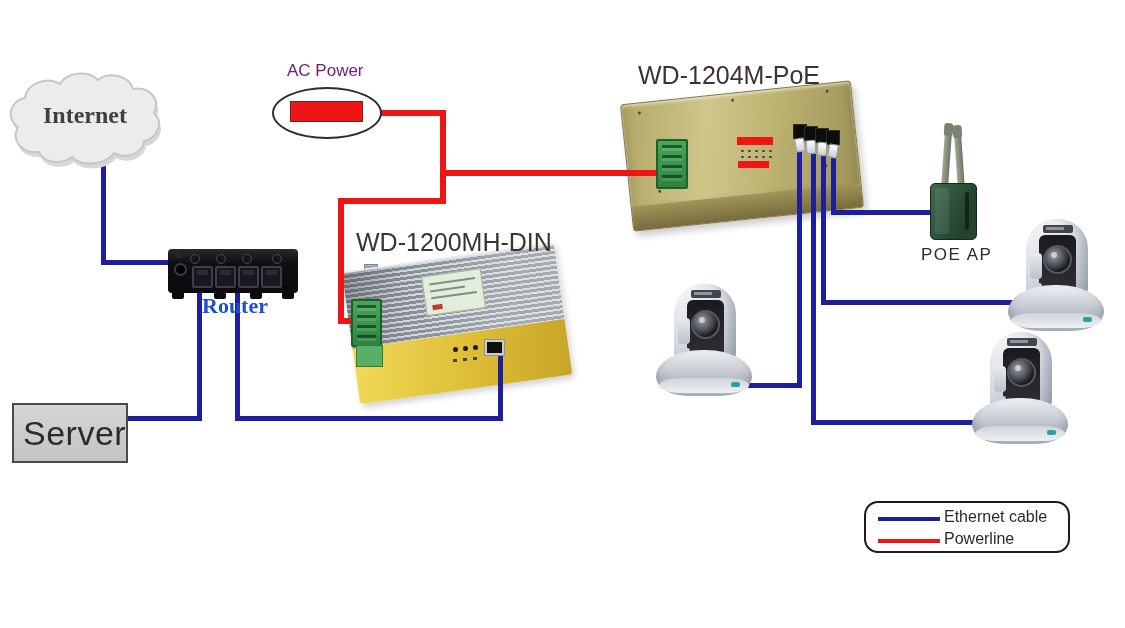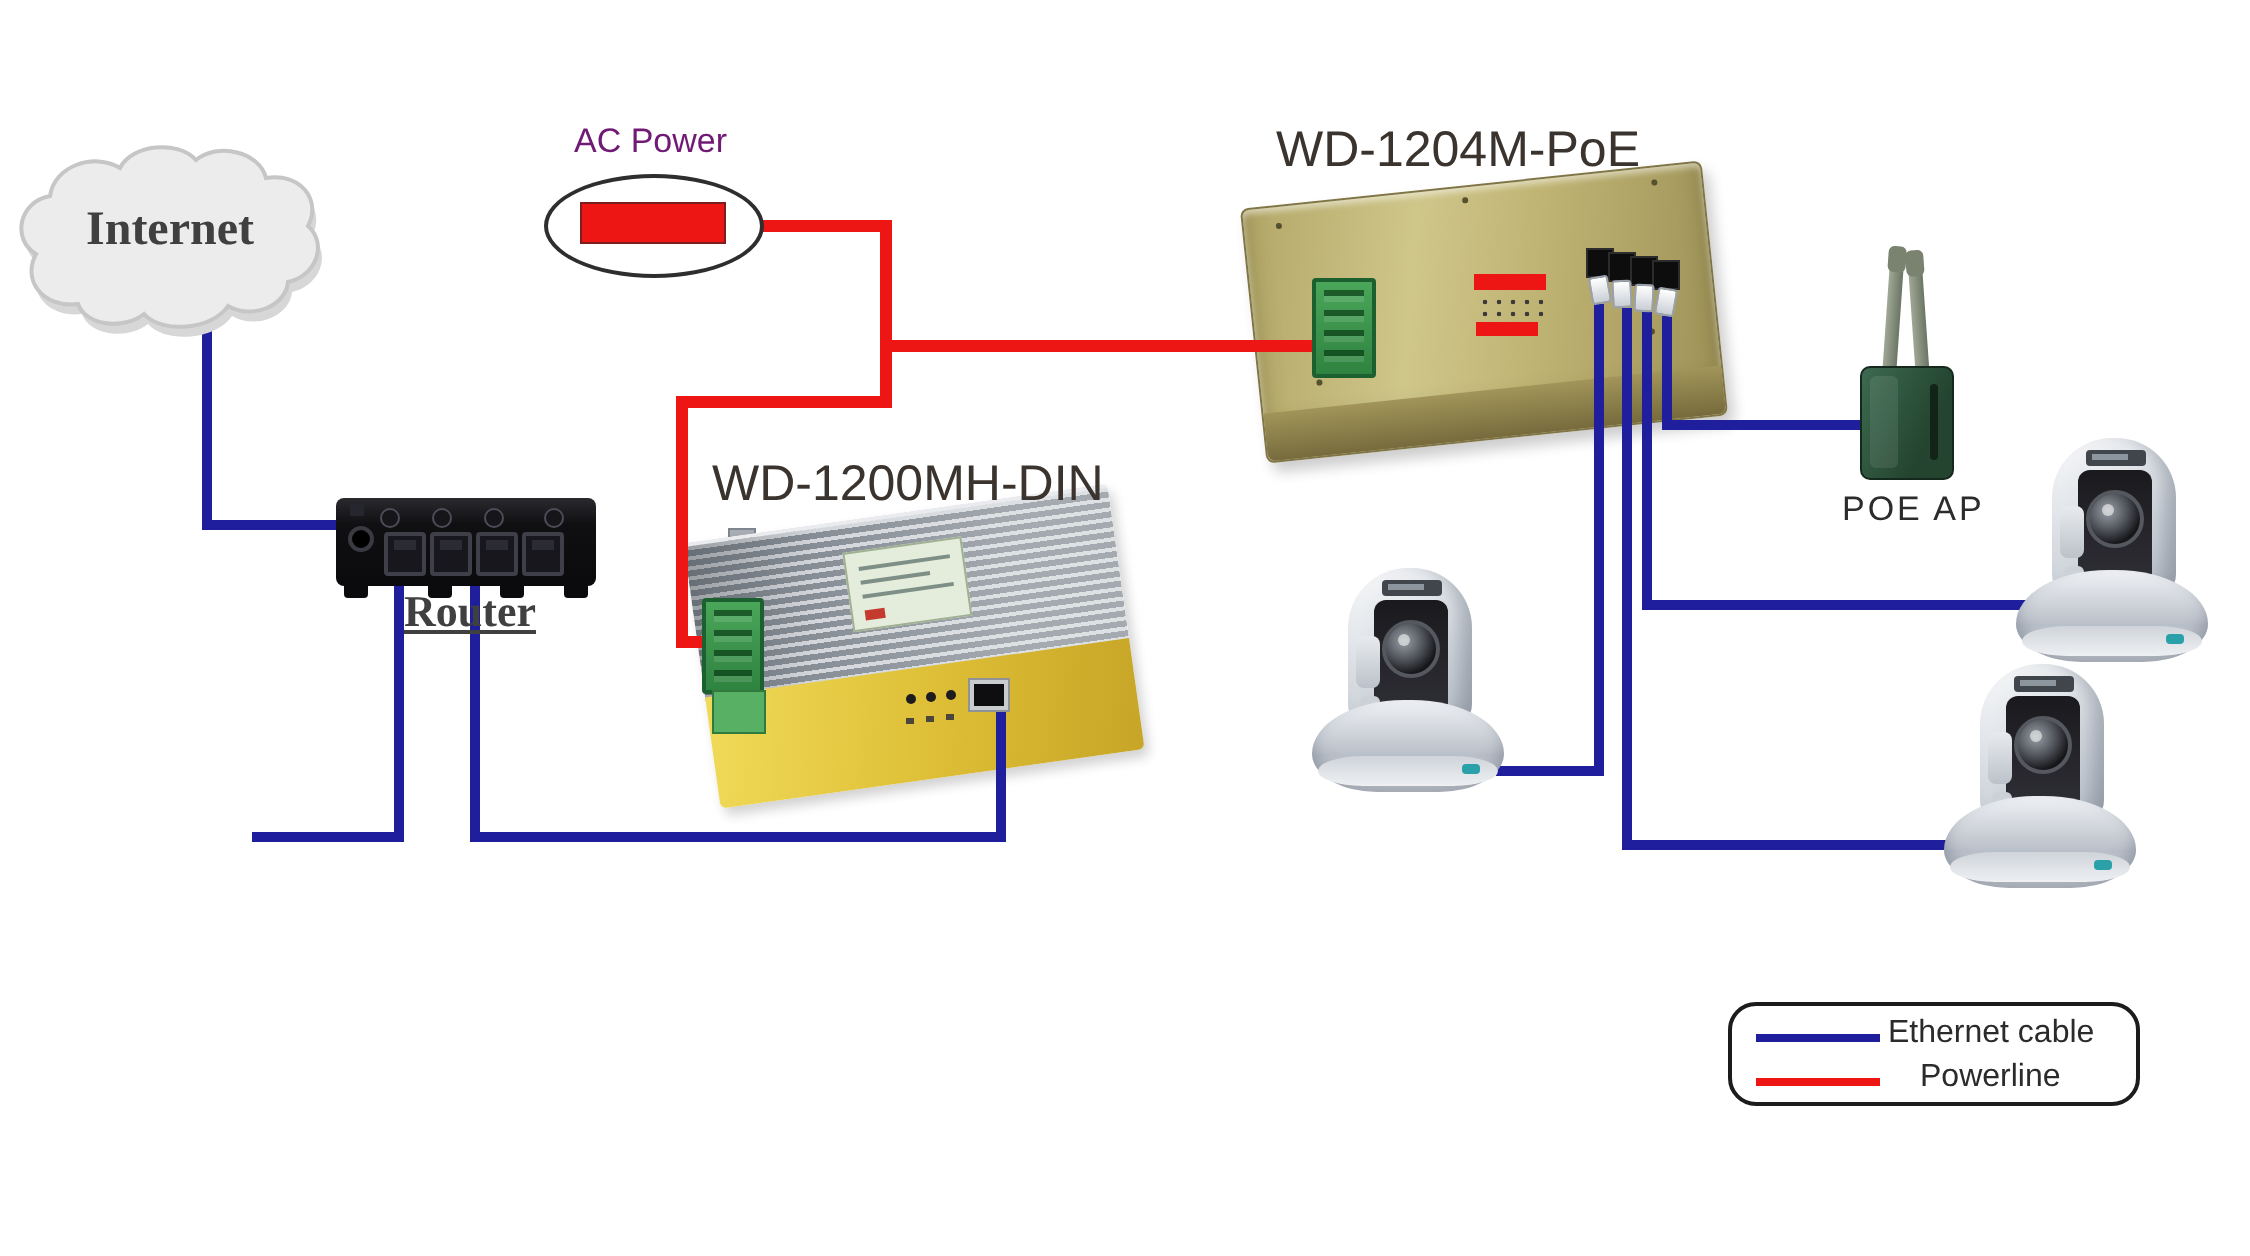--- a/index.html
+++ b/index.html
@@ -6,21 +6,21 @@
   #stage{position:relative;width:1125px;height:628px;background:#ffffff;overflow:hidden;
          font-family:"Liberation Sans",sans-serif;
          --ethernet-cable:#1f1f9e; --powerline:#ee1515;}
   .abs{position:absolute;}
   
   .wire{position:absolute;z-index:2;}
   .wire.eth{background:var(--ethernet-cable);}
   .wire.pwr{background:var(--powerline);}
   
   .lbl{position:absolute;color:#3a332e;white-space:nowrap;z-index:5;}
-  .lbl.serif{font-family:"Liberation Serif",serif;font-weight:700;color:#404040;text-decoration:underline;}
+  .lbl.serif{font-family:"Liberation Serif",serif;font-weight:700;color:#1d4ed8;}
   
   .cloud{z-index:3;}
   .cloud .txt{position:absolute;left:0;top:32px;width:160px;text-align:center;
               font-family:"Liberation Serif",serif;font-weight:700;font-size:24px;color:#404040;}
   
   .router{left:168px;top:249px;width:130px;height:44px;z-index:3;
           background:linear-gradient(#2a2a2e,#101013 30%,#0a0a0c);border-radius:4px;}
   .router .screw{position:absolute;top:5px;width:8px;height:8px;border-radius:50%;
                  background:#15151a;border:1px solid #4c4c58;}
   .router .port{position:absolute;top:17px;width:21px;height:22px;background:#17171d;
@@ -167,20 +167,23 @@
     <span class="port" style="left:47px;"></span>
     <span class="port" style="left:70px;"></span>
     <span class="port" style="left:93px;"></span>
     <span class="foot" style="left:4px;"></span>
     <span class="foot" style="left:46px;"></span>
     <span class="foot" style="left:82px;"></span>
     <span class="foot" style="left:114px;"></span>
   </div>
   <div class="lbl serif" style="left:202px;top:293px;font-size:22px;">Router</div>
 
+  <div class="abs server">
+    <div class="txt">Server</div>
+  </div>
 
   <div class="lbl" style="left:287px;top:61px;font-size:17px;color:#701a75;">AC Power</div>
   <div class="abs acoval"></div>
   <div class="abs acbar"></div>
 
   <div class="lbl" style="left:356px;top:228px;font-size:25px;color:#3a332e;">WD-1200MH-DIN</div>
   <div class="abs dinclip2"></div>
   <div class="abs dinclip1"></div>
   <div class="abs din">
     <div class="fins"></div>
@@ -280,16 +283,16 @@
     <div class="cam-base">
         <span class="cam-lip"></span>
         <span class="cam-dot"></span>
       </div>
   </div>
 
   <div class="abs legend">
     <span class="sample" style="top:14px;background:var(--ethernet-cable);"></span>
     <span class="ltxt" style="top:5px;">Ethernet cable</span>
     <span class="sample" style="top:36px;background:var(--powerline);"></span>
-    <span class="ltxt" style="top:27px;margin-left:16px;">Powerline</span>
+    <span class="ltxt" style="top:27px;">Powerline</span>
   </div>
 
 </div>
 
 </body></html>

